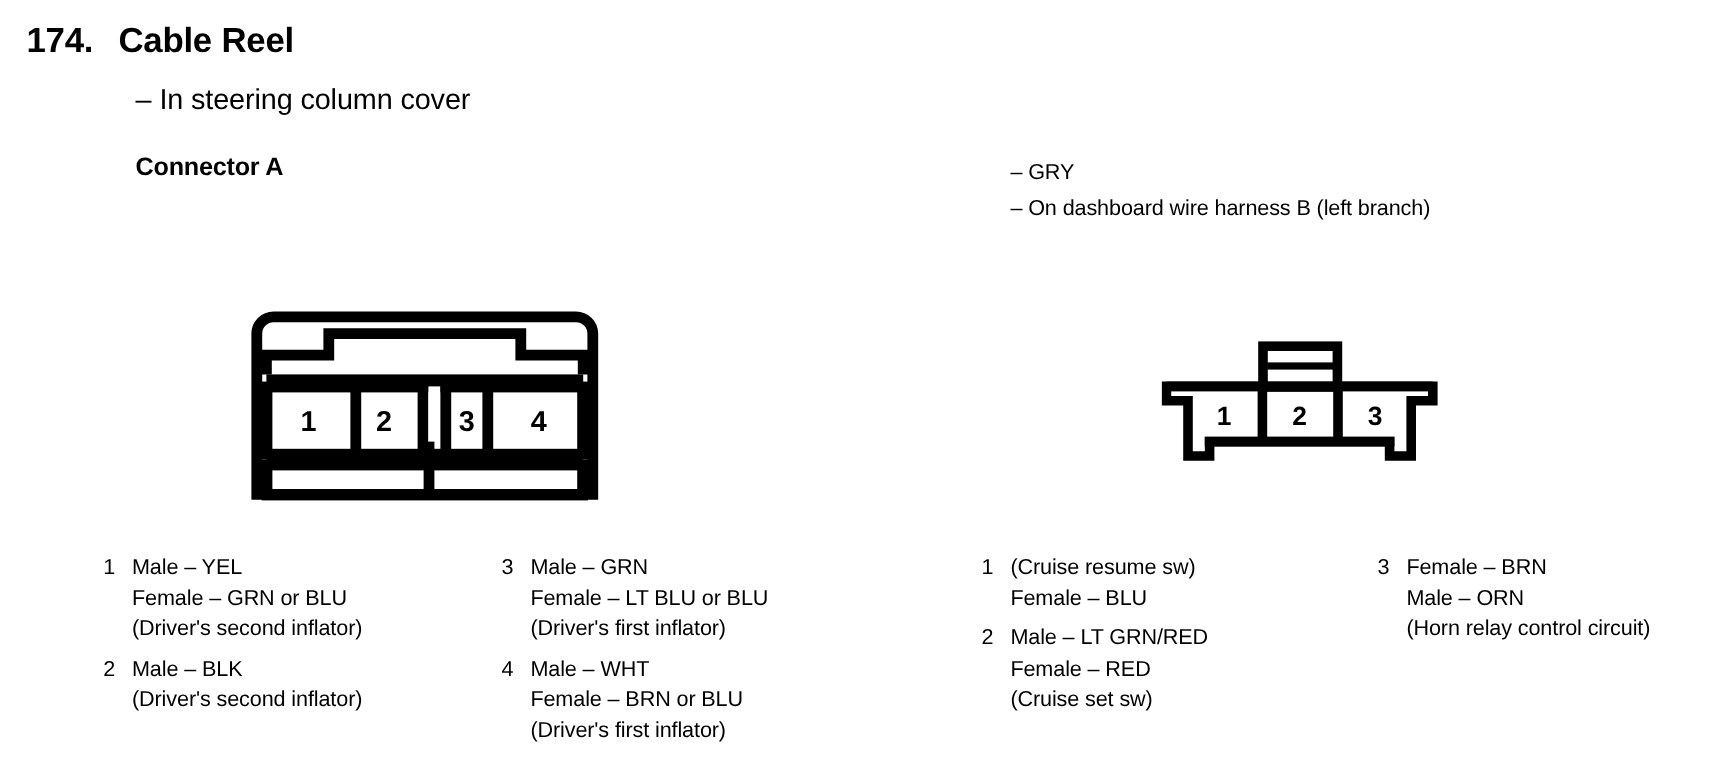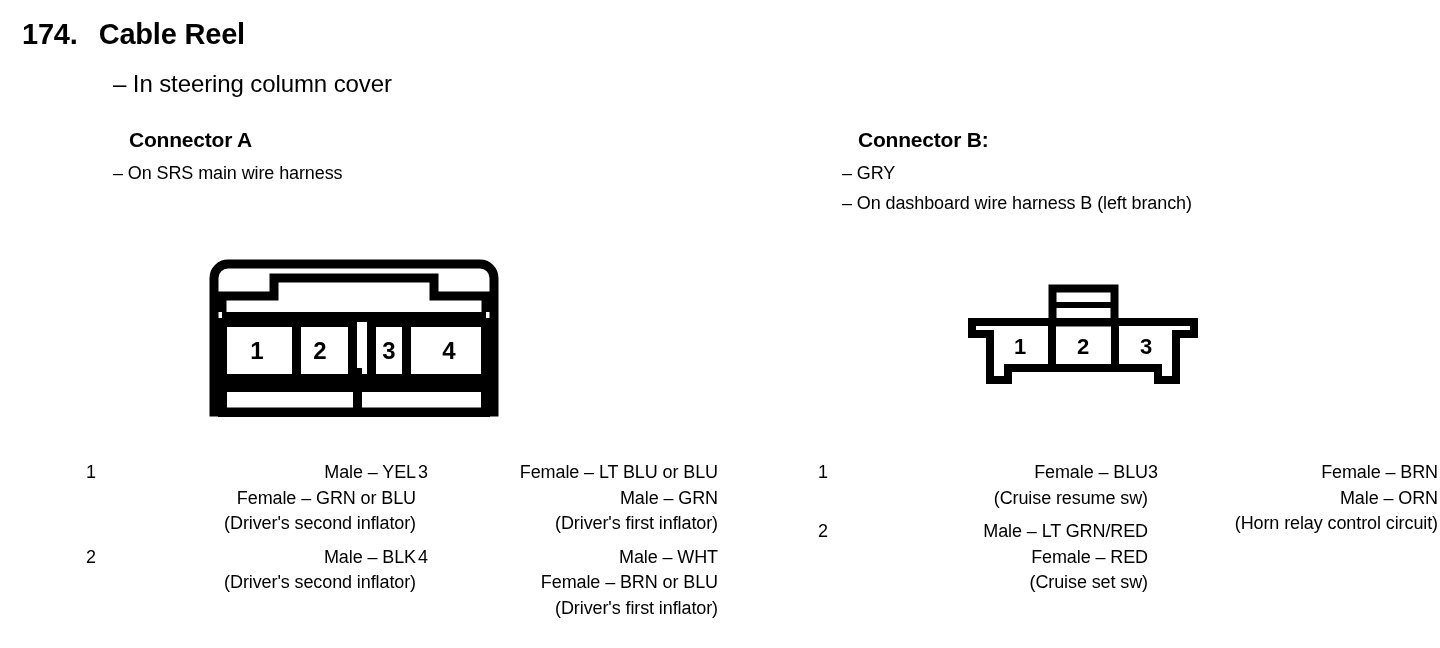--- a/index.html
+++ b/index.html
@@ -49,21 +49,21 @@
     position: absolute;
   }
   #conn-a-block { left: 113px; top: 128px; }
   #conn-b-block { left: 842px; top: 128px; }
 
   .conn-heading {
     font-size: 21px;
     font-weight: bold;
     letter-spacing: -0.2px;
     white-space: nowrap;
-    margin: 0 0 6px 16px;
+    margin: 0 0 6px 0;
   }
   .conn-note {
     font-size: 18px;
     letter-spacing: -0.1px;
     white-space: nowrap;
     line-height: 30px;
   }
 
   
   .drawing {
@@ -95,49 +95,45 @@
   }
   .pin-index {
     font-size: 18px;
     width: 24px;
     flex: 0 0 24px;
     letter-spacing: -0.1px;
     line-height: 25.5px;
   }
   .pin-lines {
     flex: 1 1 auto;
-    text-align: right;
   }
   .pin-line {
     font-size: 18px;
     letter-spacing: -0.1px;
     line-height: 25.5px;
     white-space: nowrap;
   }
   .pin-line.wrap {
     white-space: normal;
-    margin-left: 25px;
   }
 </style>
 </head>
 <body>
 
 <div class="title-row">
   <span class="title-num">174.</span>
   <span class="title-text">Cable Reel</span>
 </div>
 <div class="subtitle">– In steering column cover</div>
 
 <div class="conn-block" id="conn-a-block">
   <div class="conn-heading">Connector A</div>
-  <div class="conn-note">– On SRS main wire harness</div>
 </div>
 
 <div class="conn-block" id="conn-b-block">
-  <div class="conn-heading">Connector B:</div>
   <div class="conn-note">– GRY</div>
   <div class="conn-note">– On dashboard wire harness B (left branch)</div>
 </div>
 
 <div class="drawing" id="conn-a-drawing">
   <svg width="296" height="164" viewBox="0 0 296 164">
 
     <path d="M8,22 A14,14 0 0 1 22,8 L274,8 A14,14 0 0 1 288,22 L288,156 L8,156 Z" fill="none" stroke="#000" stroke-width="9"></path>
 
     <path d="M16,56 L16,40 L68,40 L68,22 L228,22 L228,40 L280,40 L280,56" fill="none" stroke="#000" stroke-width="9"></path>
@@ -201,41 +197,41 @@
       <div class="pin-line">Male – BLK</div>
       <div class="pin-line">(Driver's second inflator)</div>
     </span>
   </div>
 </div>
 
 <div class="pin-col" id="pin-col-a2">
   <div class="pin-item">
     <span class="pin-index">3</span>
     <span class="pin-lines">
+      <div class="pin-line">Male – GRN</div>
       <div class="pin-line">Female – LT BLU or BLU</div>
-      <div class="pin-line">Male – GRN</div>
       <div class="pin-line">(Driver's first inflator)</div>
     </span>
   </div>
   <div class="pin-item">
     <span class="pin-index">4</span>
     <span class="pin-lines">
       <div class="pin-line">Male – WHT</div>
       <div class="pin-line">Female – BRN or BLU</div>
       <div class="pin-line">(Driver's first inflator)</div>
     </span>
   </div>
 </div>
 
 <div class="pin-col" id="pin-col-b1">
   <div class="pin-item">
     <span class="pin-index">1</span>
     <span class="pin-lines">
+      <div class="pin-line">(Cruise resume sw)</div>
       <div class="pin-line">Female – BLU</div>
-      <div class="pin-line">(Cruise resume sw)</div>
     </span>
   </div>
   <div class="pin-item">
     <span class="pin-index">2</span>
     <span class="pin-lines">
       <div class="pin-line">Male – LT GRN/RED</div>
       <div class="pin-line">Female – RED</div>
       <div class="pin-line">(Cruise set sw)</div>
     </span>
   </div>

